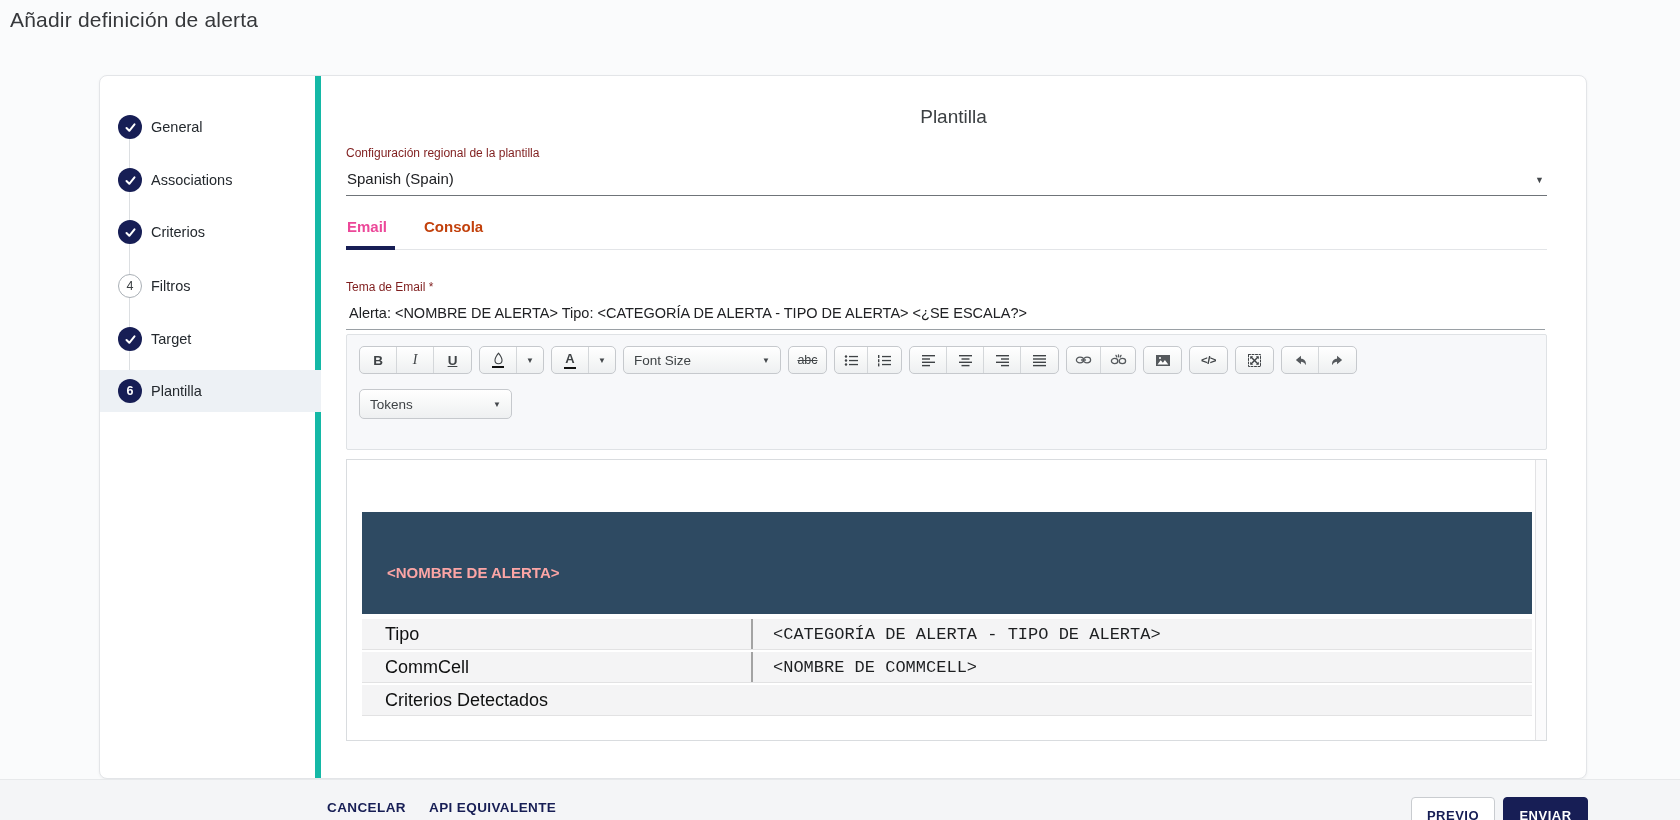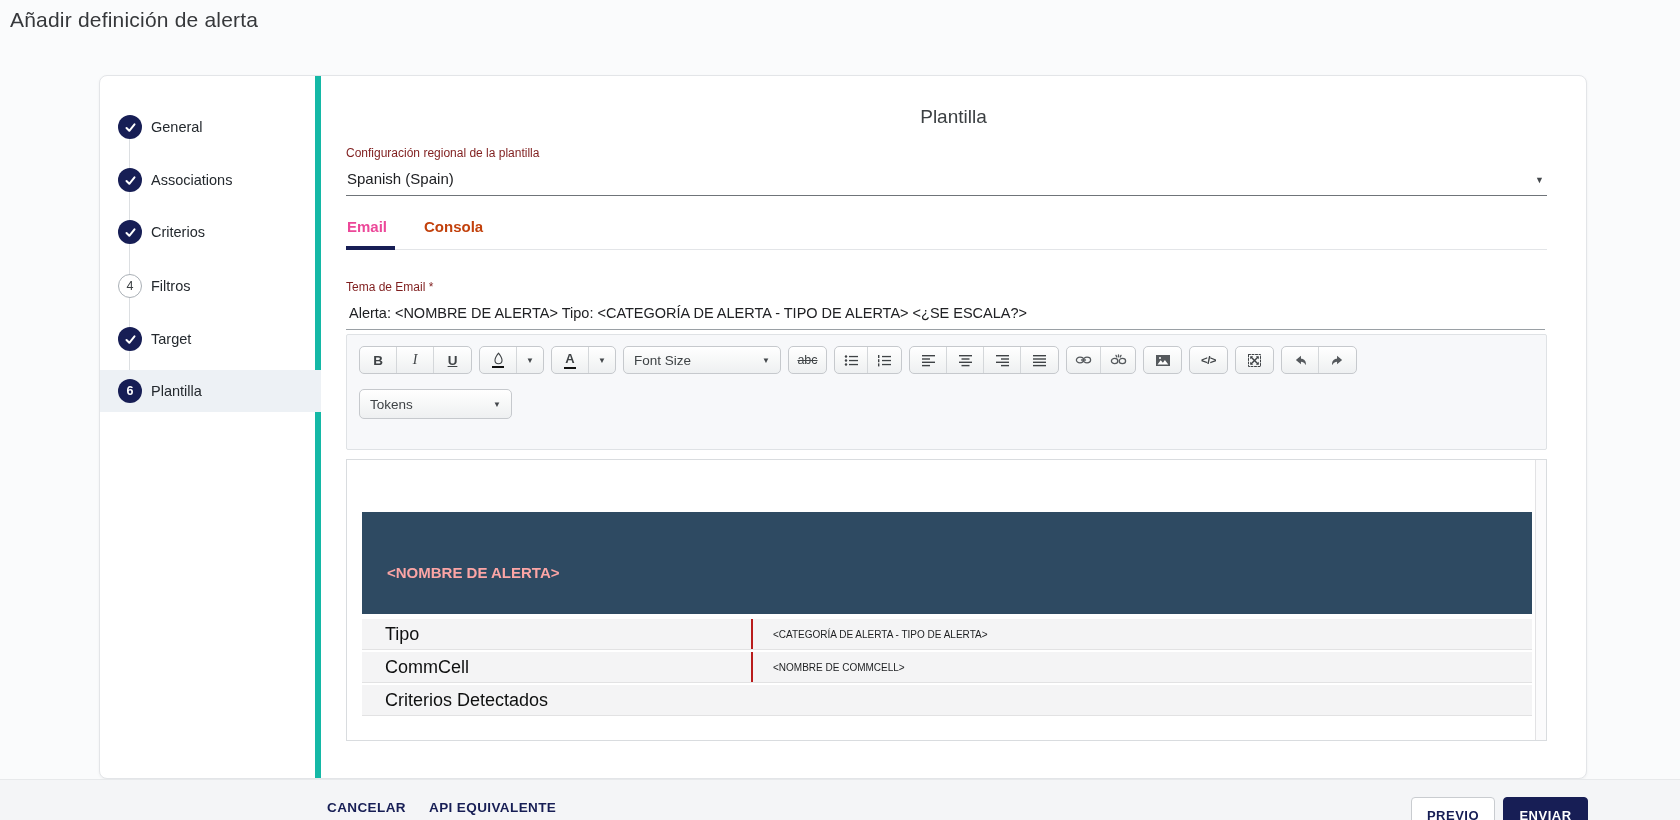--- a/index.html
+++ b/index.html
@@ -83,22 +83,22 @@
   .editor-scroll { position:absolute; right:0; top:0; bottom:0; width:11px;
     background:#fbfbfc; border-left:1px solid #e2e2e4; cursor:pointer; }
   .mail-banner { position:absolute; left:15px; top:52px; width:1170px; height:102px;
     background:#2e4a62; }
   .mail-banner .btxt { position:absolute; left:25px; top:44px;
     font-size:15px; font-weight:700; color:#fca5a5;margin-top:8px; }
   .mail-rows { position:absolute; left:15px; top:159px; width:1170px; }
   .mail-row { display:flex; height:31px; margin-bottom:2px; background:#f4f4f5;
     border-bottom:1px solid #e2e2e3; align-items:center; }
   .mail-row .cell-label { width:389px; padding-left:23px; font-size:18px; font-weight:400; color:#0f1010; }
-  .mail-row .cell-value { flex:1; border-left:2px solid #b91c1c; padding-left:20px;
-    font-size:10px; color:#1d1f21; align-self:stretch; display:flex; align-items:center; }
+  .mail-row .cell-value { flex:1; border-left:2px solid #a3a3a3; padding-left:20px;
+    font-size:17px; color:#1d1f21; align-self:stretch; display:flex; align-items:center;font-family:Liberation Mono, monospace; }
   
   .footer { position:absolute; left:0; right:0; top:779px; height:41px;
     background:#f4f5f7; border-top:1px solid #e7e9eb; }
   .link-btn { position:absolute; top:20px; font-size:13.5px; font-weight:700;
     color:#171e55; letter-spacing:.4px; cursor:pointer; }
   .link-cancel { left:327px; }
   .link-api { left:429px; }
   .btn { position:absolute; top:17px; height:36px; border-radius:4px; font-size:13px;
     font-weight:700; letter-spacing:.5px; cursor:pointer; display:flex;
     align-items:center; justify-content:center; font-family:"Liberation Sans", sans-serif; }

